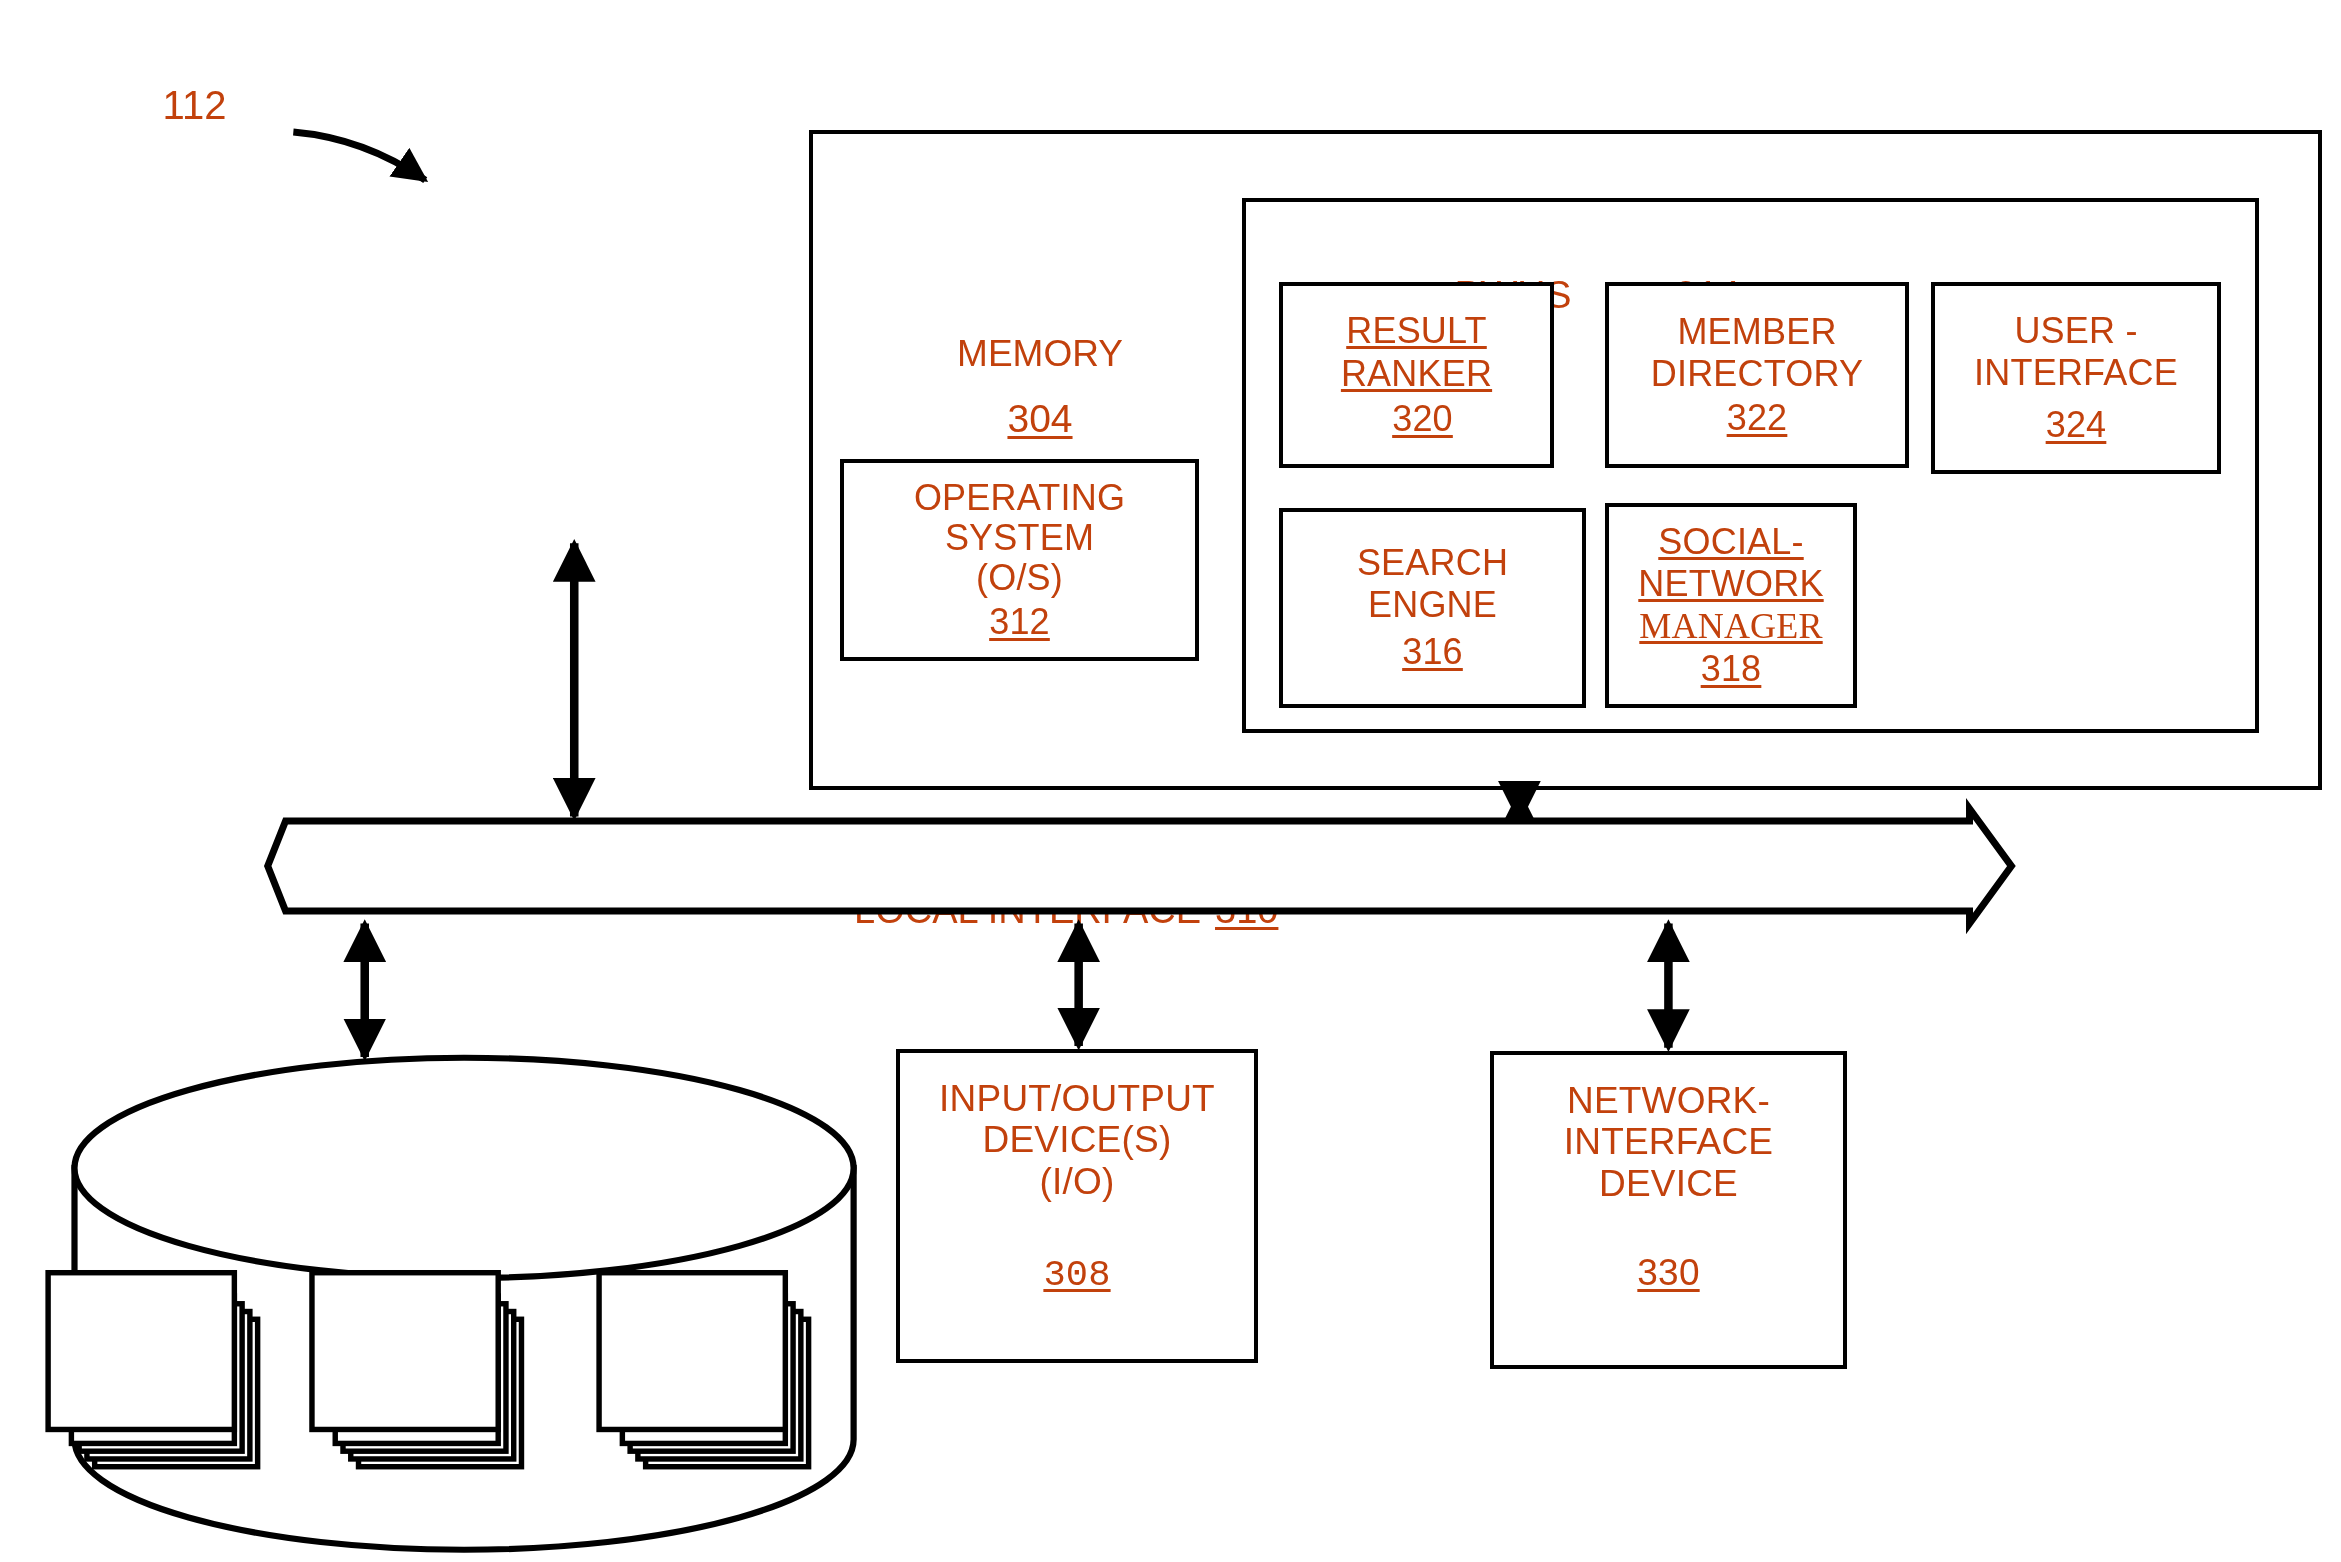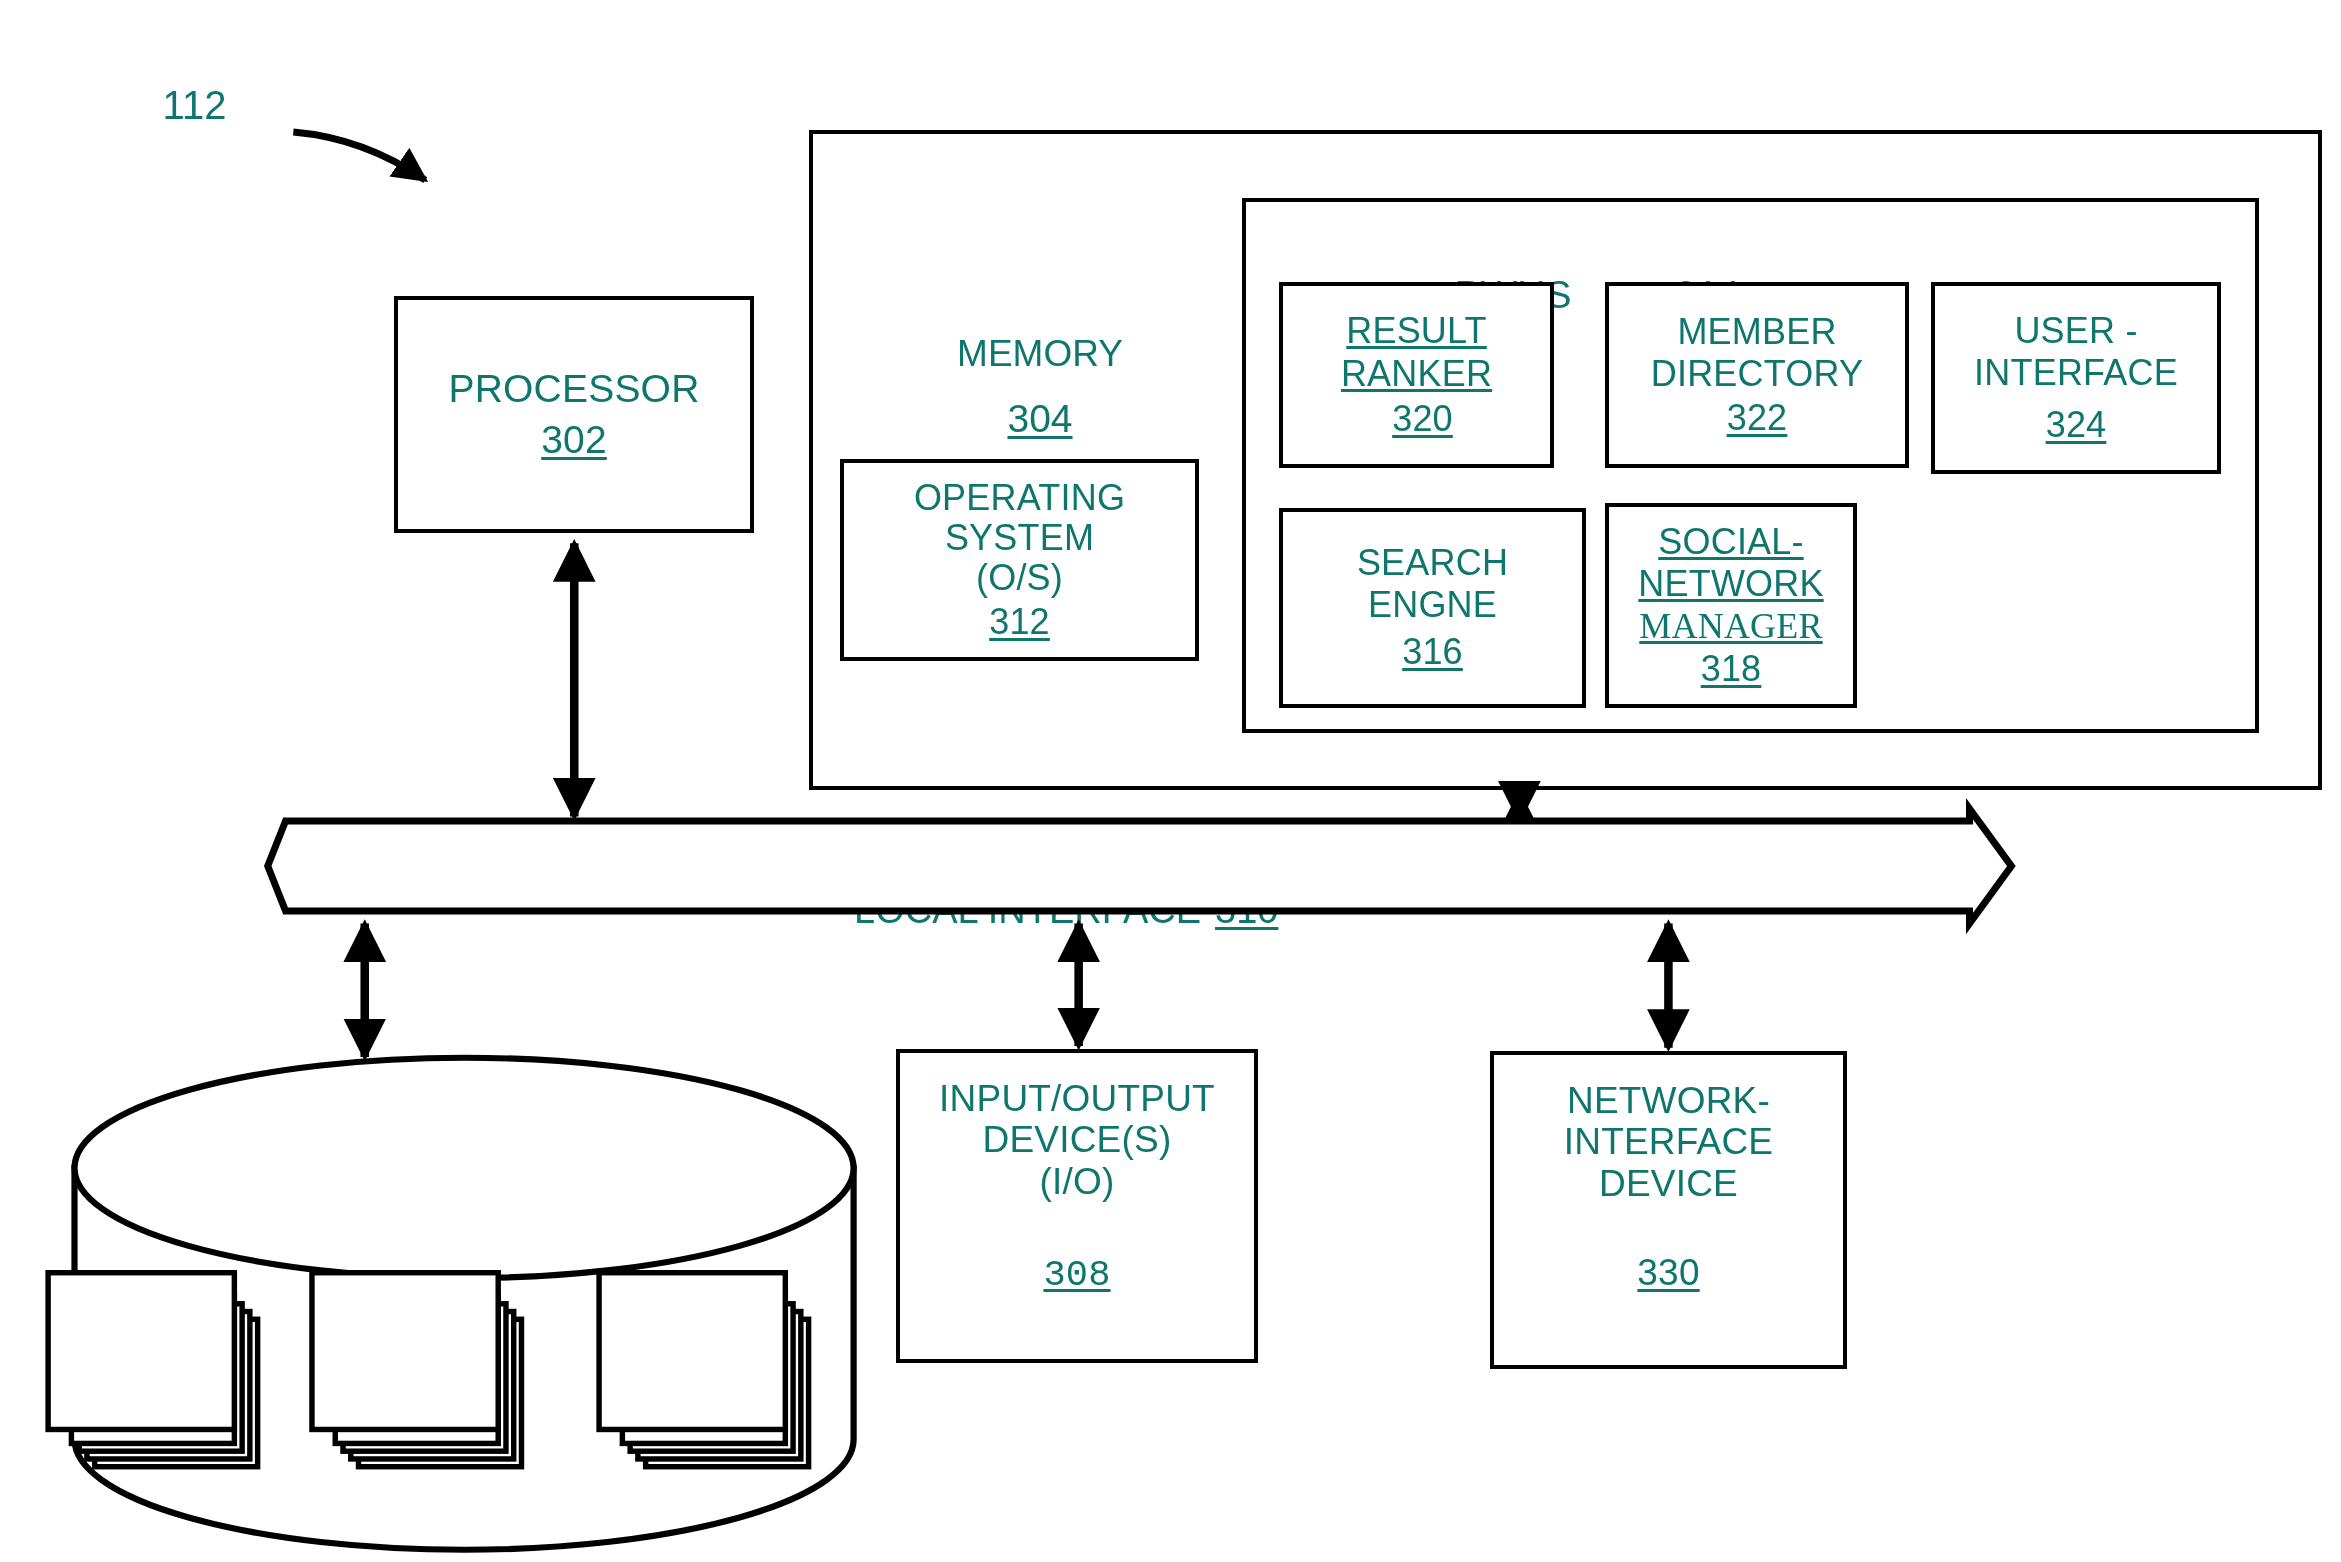--- a/index.html
+++ b/index.html
@@ -6,21 +6,21 @@
     margin: 0;
     padding: 0;
     background: #ffffff;
   }
   #canvas {
     position: relative;
     width: 2342px;
     height: 1563px;
     background: #ffffff;
     font-family: "Liberation Sans", sans-serif;
-    color: #0f766e;
+    color: #c2410c;
     overflow: hidden;
   }
   .box {
     position: absolute;
     border: 4.7px solid #000;
     background: #fff;
     box-sizing: border-box;
     display: flex;
     flex-direction: column;
     align-items: center;
@@ -58,24 +58,20 @@
 </style>
 </head>
 <body>
 
 <div id="canvas">
 
   <div class="txt" style="left:109px; top:37px; width:171px; font-size:40px;">
     <span>112</span>
   </div>
 
-  <div class="box" style="left:394px; top:296px; width:360px; height:237px;">
-    <div class="lbl" style="font-size:39px;">PROCESSOR</div>
-    <div class="lbl ref" style="font-size:39px; margin-top:7.8px;">302</div>
-  </div>
 
   <div class="box" style="left:809px; top:130px; width:1513px; height:660px; display:block;">
   </div>
 
   <div class="txt" style="left:854px; top:291px; width:372px; font-size:37px;">
     <span>MEMORY</span>
   </div>
   <div class="txt ref" style="left:854px; top:353px; width:372px; font-size:39px;">
     <span>304</span>
   </div>

